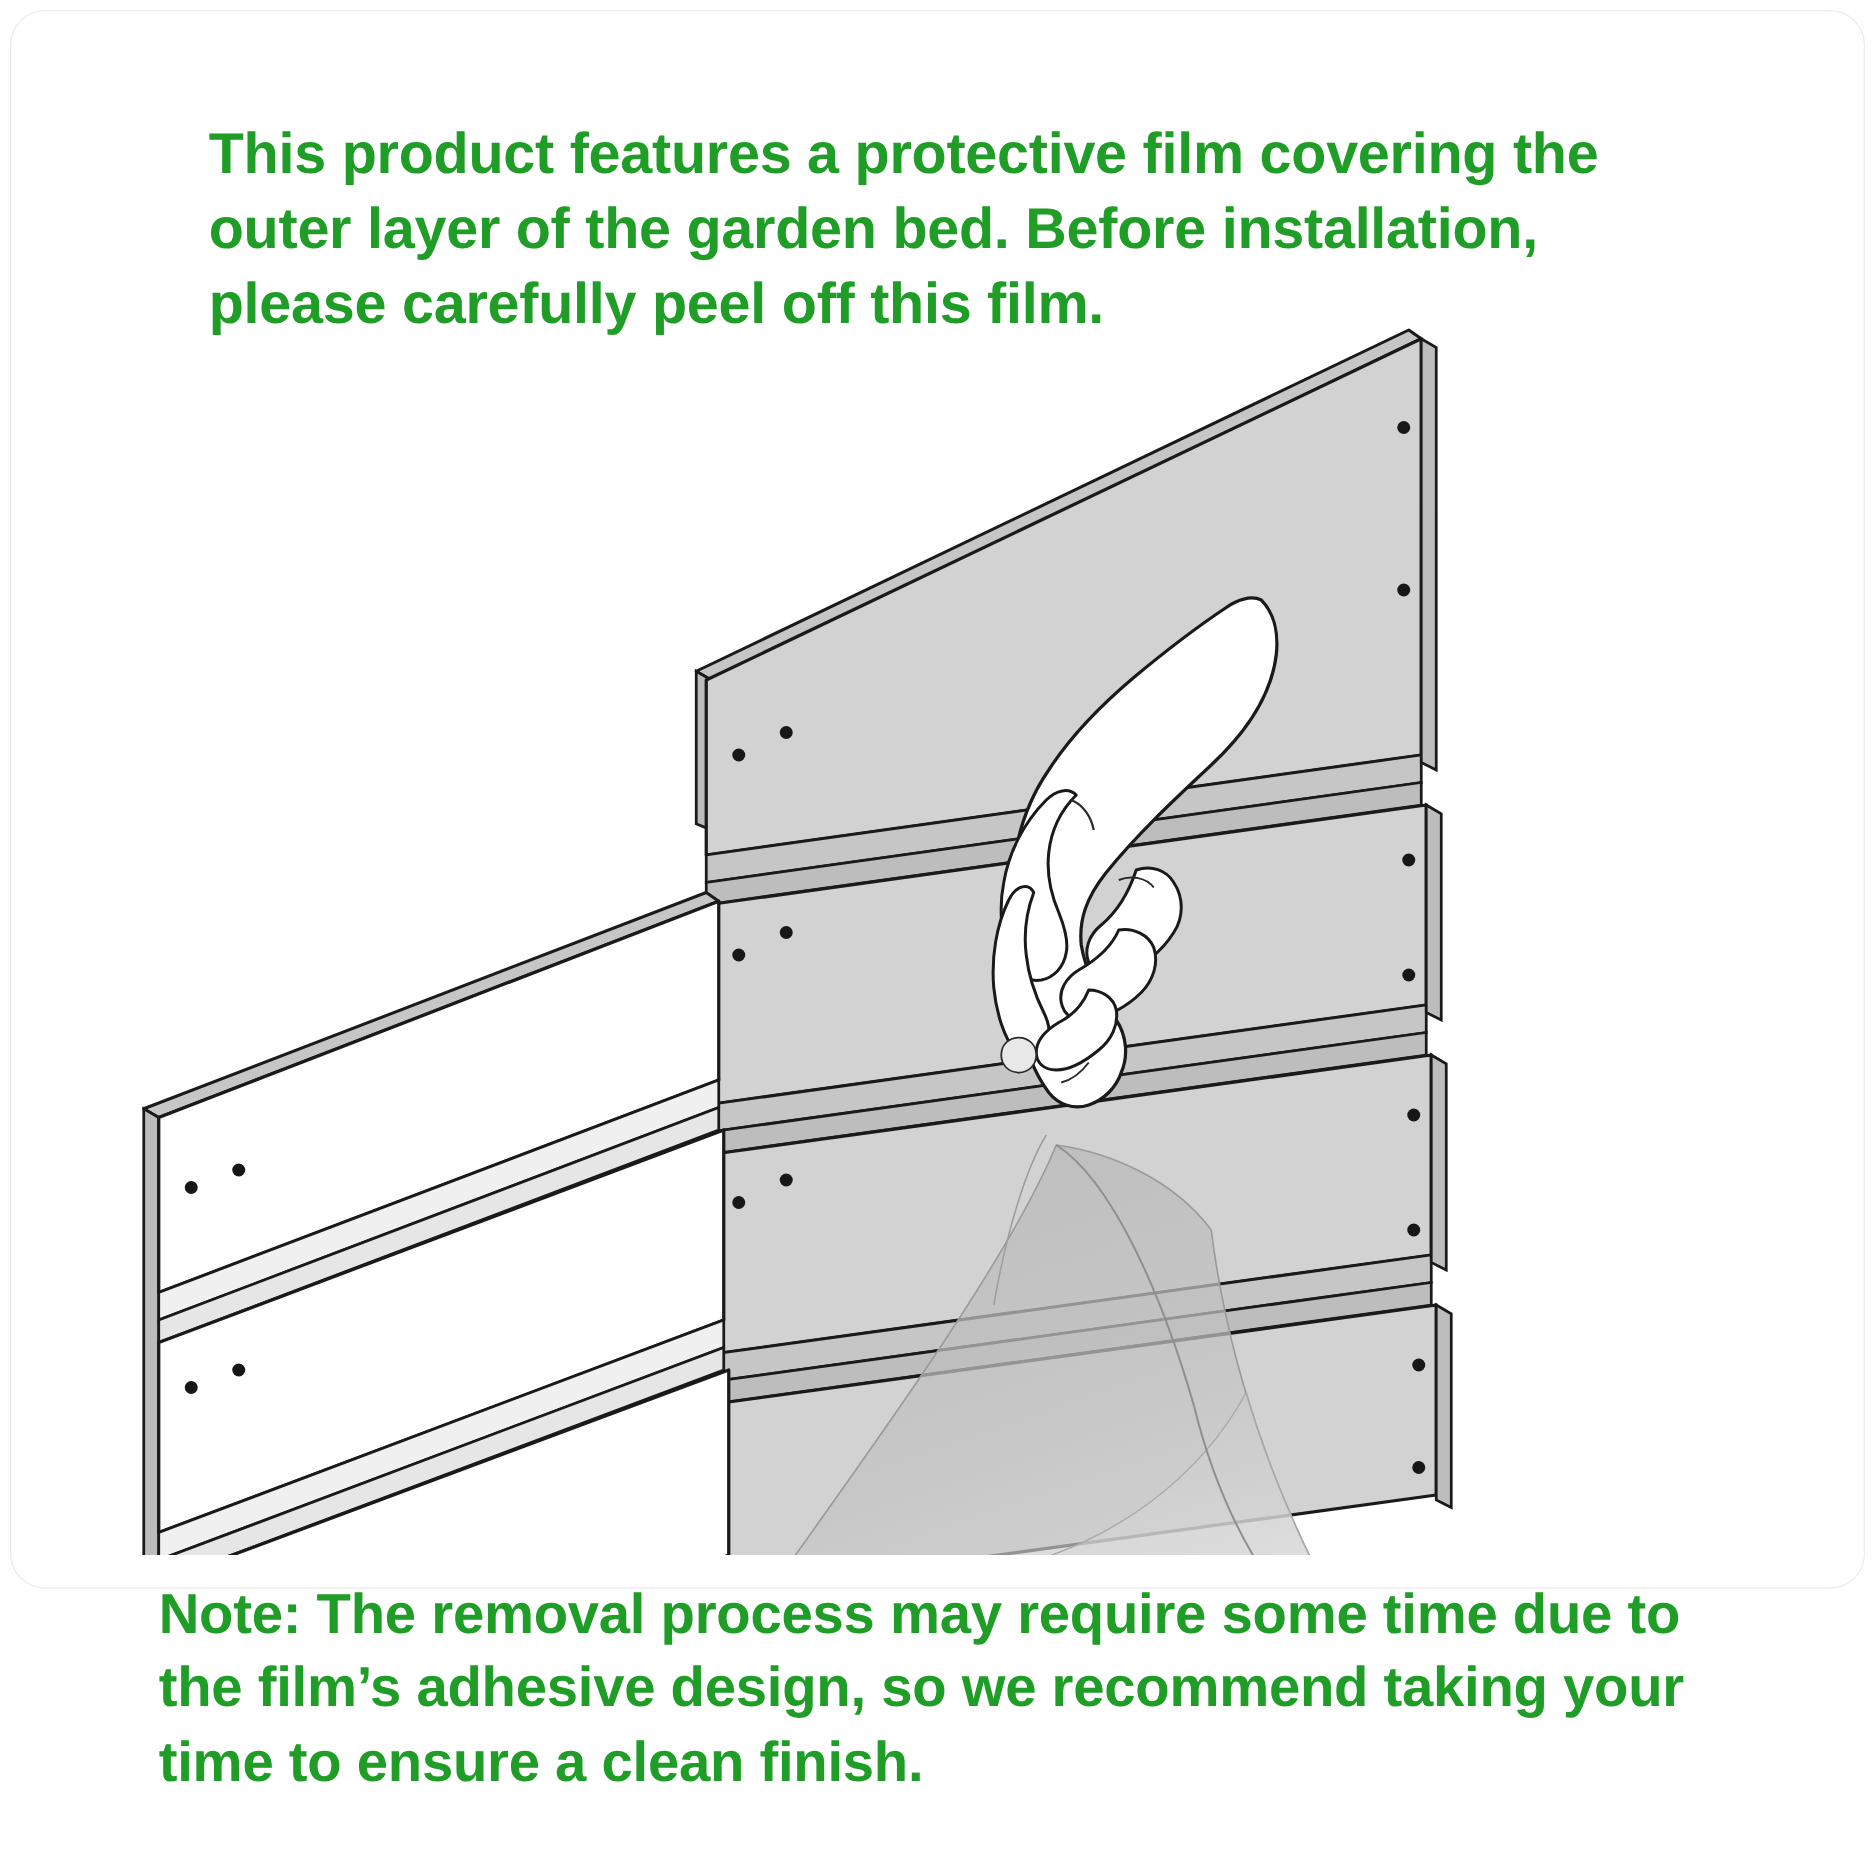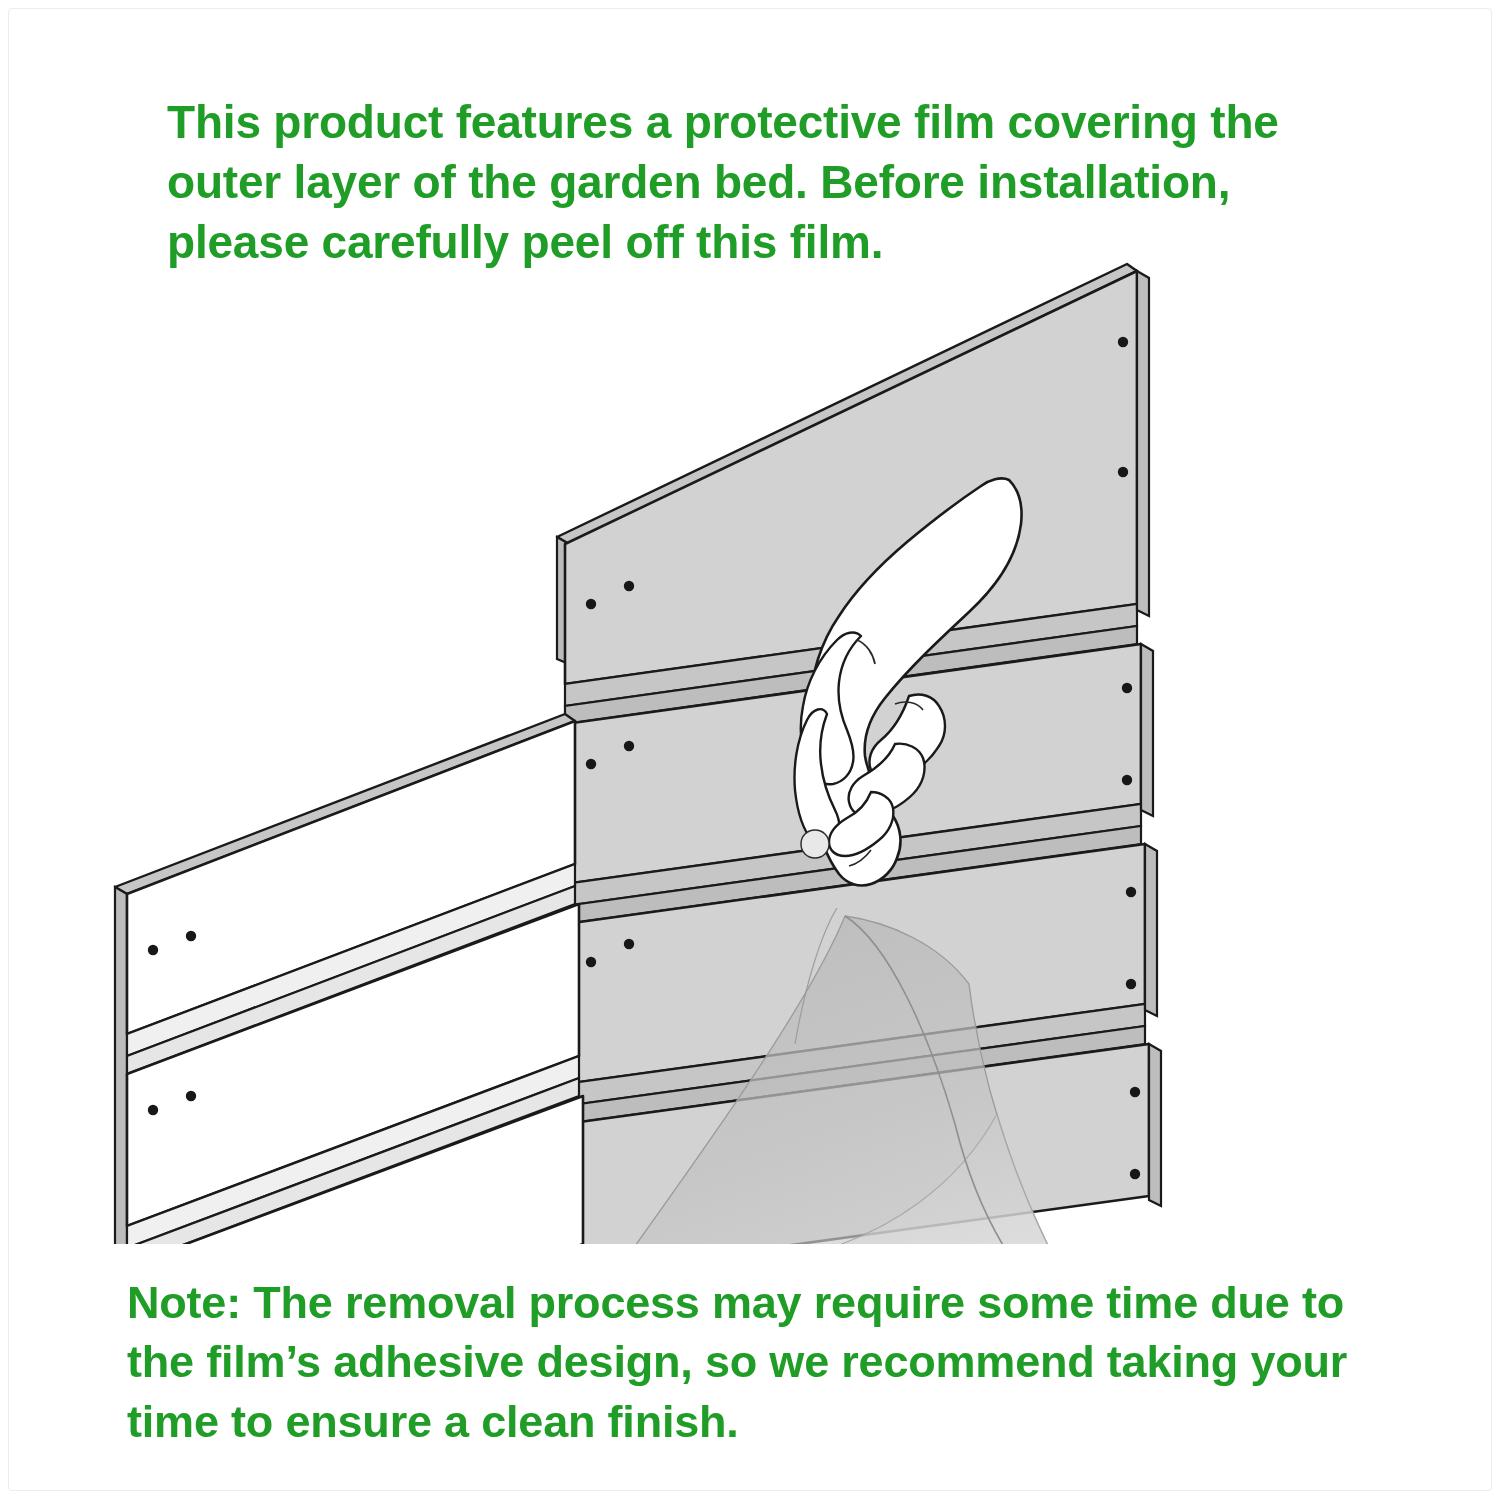--- a/index.html
+++ b/index.html
@@ -16,25 +16,25 @@
     width: 1500px;
     height: 1499px;
     background: #ffffff;
     overflow: hidden;
   }
   .card {
     position: absolute;
     left: 8px;
     top: 8px;
     width: 1484px;
-    height: 1483px;
+    height: 1263px;
     box-sizing: border-box;
     background: #ffffff;
     border: 1.5px solid #ececec;
-    border-radius: 4px;
+    border-radius: 28px;
   }
   .heading {
     position: absolute;
     left: 158px;
     top: 84px;
     width: 1200px;
     color: #1f9d27;
     font-size: 46px;
     line-height: 1.30;
     font-weight: bold;
@@ -47,21 +47,20 @@
     left: 118px;
     top: 1252px;
     width: 1290px;
     color: #1f9d27;
     font-size: 45px;
     line-height: 1.32;
     font-weight: bold;
     letter-spacing: -0.2px;
     font-stretch: condensed;
     white-space: pre-wrap;
-    margin-top: 12px;
   }
   .illustration {
     position: absolute;
     left: 0px;
     top: 235px;
     width: 1500px;
     height: 1000px;
   }
   .illustration svg {
     display: block;

